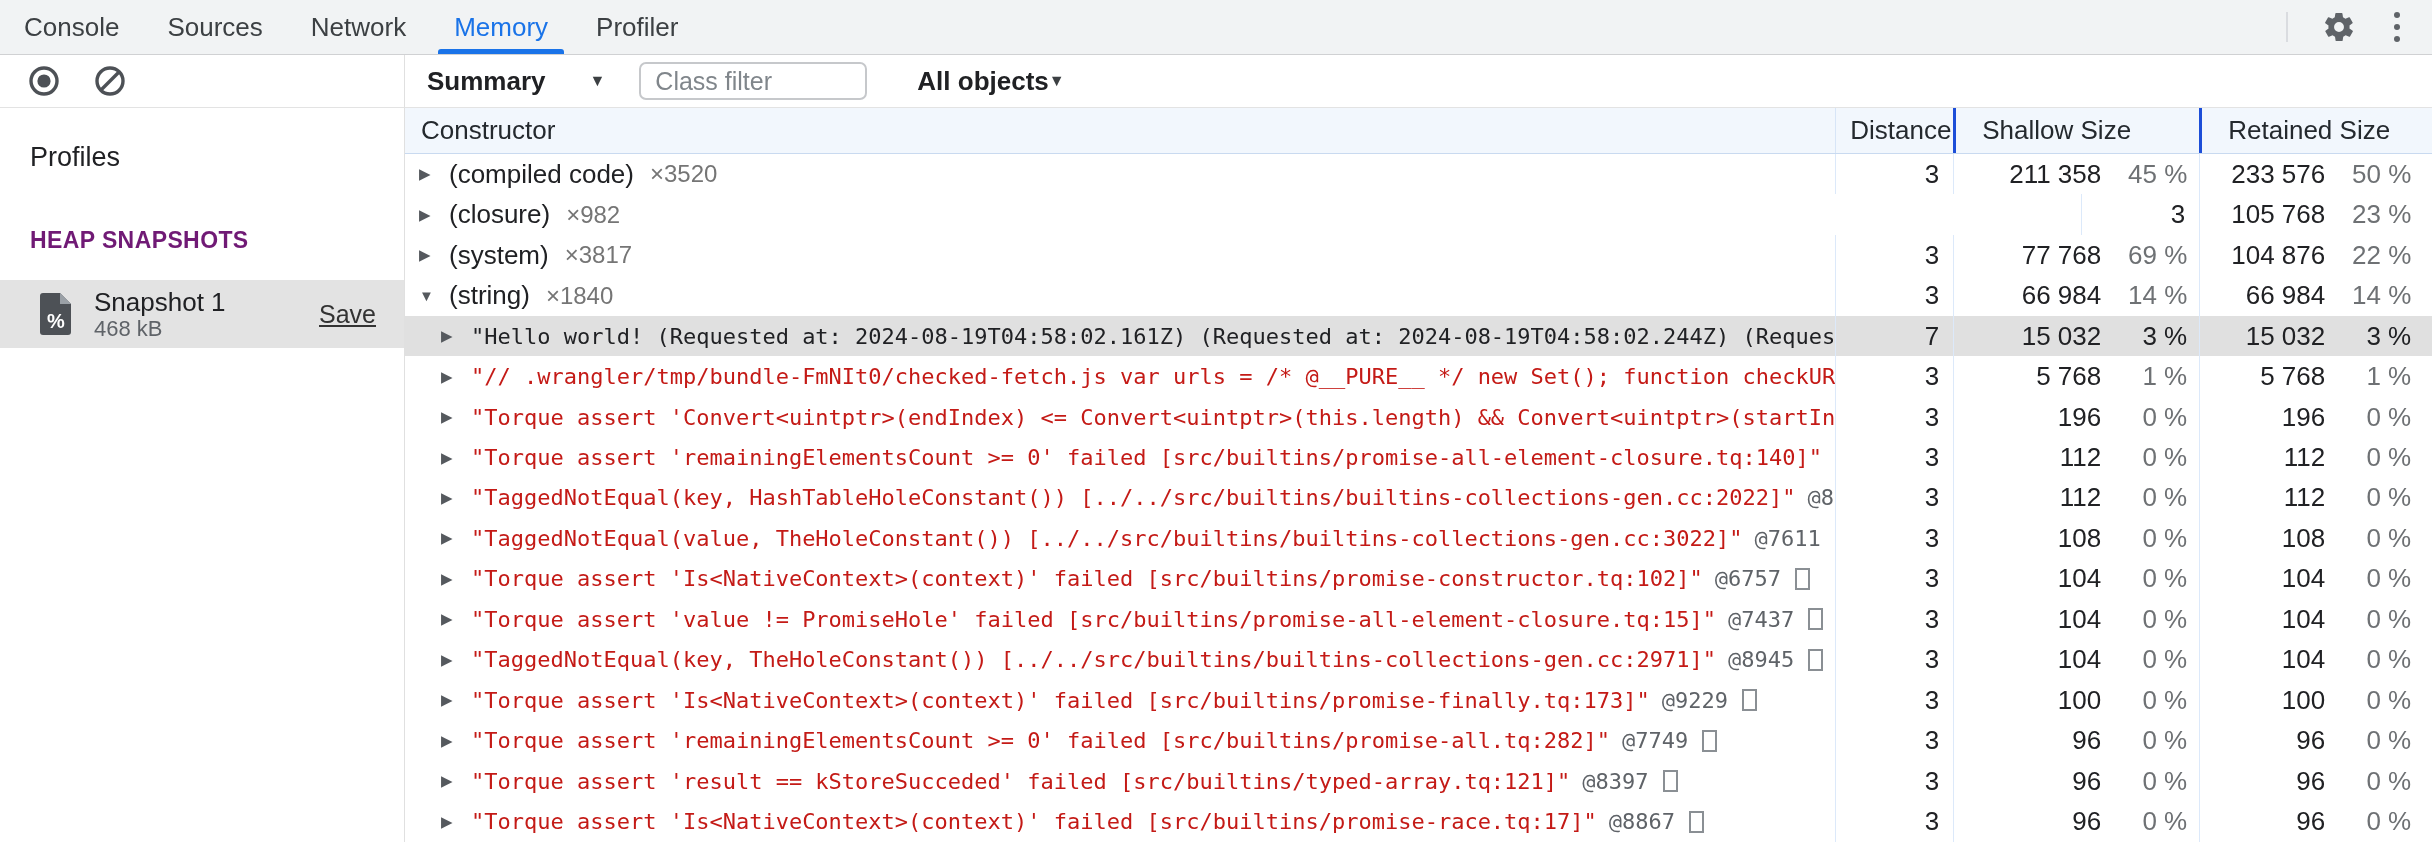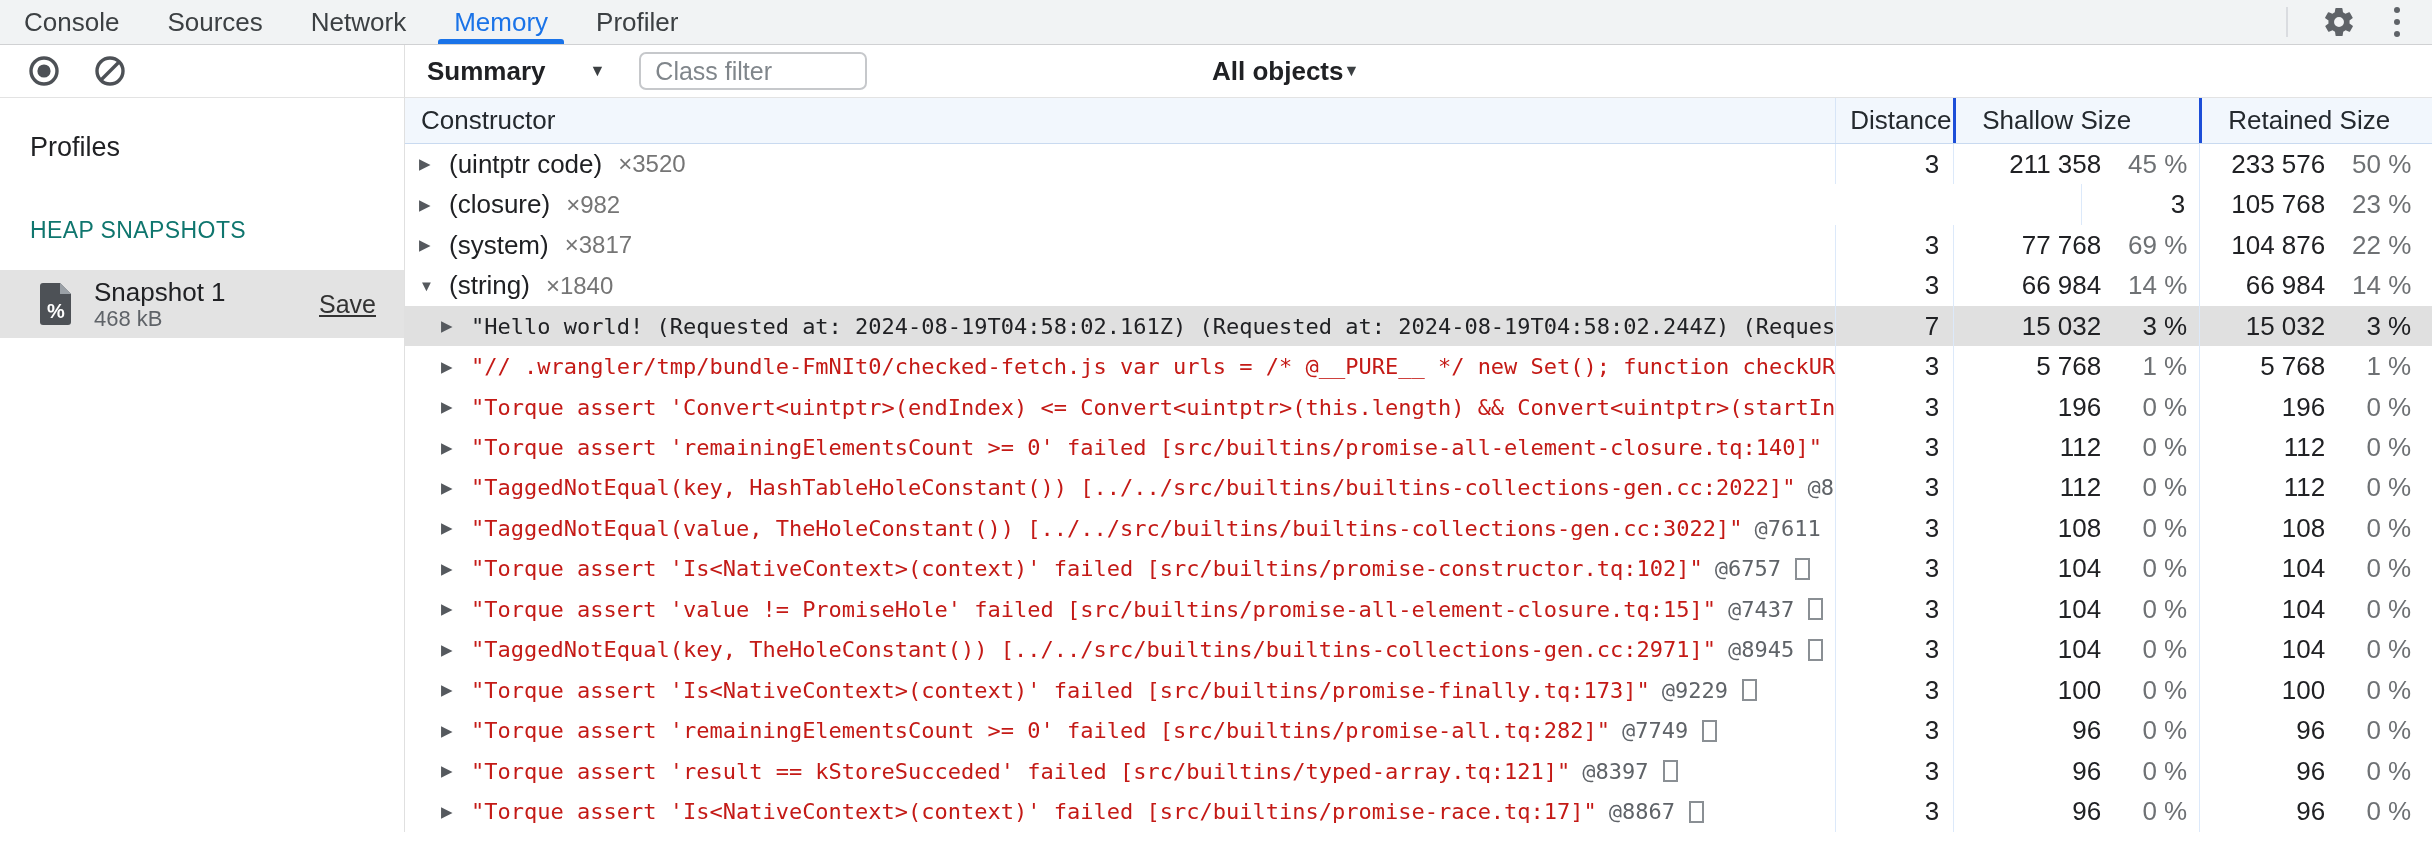--- a/index.html
+++ b/index.html
@@ -4,21 +4,21 @@
 <style>
   * { margin:0; padding:0; box-sizing:border-box; }
   html,body { background:#fff; }
   #app {
     width:2432px; height:842px; position:relative; overflow:hidden;
     font-family:"Liberation Sans", sans-serif; color:#202124; background:#fff;
   }
 
   
   .tabbar {
-    height:45px; background:#f1f3f4; border-bottom:1px solid #d0d1d3;
+    height:55px; background:#f1f3f4; border-bottom:1px solid #d0d1d3;
     display:flex; align-items:stretch;
   }
   .tab {
     padding:0 24px; display:flex; align-items:center;
     font-size:26px; color:#3c4043; position:relative; cursor:default;
   }
   .tab.active { color:#1a73e8; }
   .tab.active::after {
     content:""; position:absolute; left:8px; right:8px; bottom:0; height:5px;
     background:#1a73e8; border-radius:3px 3px 0 0;
@@ -40,28 +40,28 @@
   }
   .dd-label { font-size:26px; color:#202124;font-weight:bold; }
   .dd-arrow { font-size:16px; color:#3c4043; }
   .summary-select { display:flex; align-items:center; gap:44px; cursor:default; }
   .class-filter {
     margin-left:34px; width:228px; height:38px; border:2px solid #c6c8cb; border-radius:7px;
     font-family:"Liberation Sans",sans-serif; font-size:25px; padding:0 14px; color:#202124; outline:none;
   }
   .class-filter::placeholder { color:#80868b; }
   .objects-select {
-    margin-left:32px; width:460px; display:flex; align-items:center; justify-content:flex-end; cursor:default;
+    margin-left:50px; width:460px; display:flex; align-items:center; justify-content:flex-start; cursor:default;
   }
 
   
   .content { display:flex; height:734px; }
   .sidebar { width:405px; flex:none; border-right:1px solid #e0e0e0; background:#fff; }
   .profiles-title { margin:34px 0 0 30px; font-size:27px; color:#202124; }
-  .section-title { margin:54px 0 0 30px; font-size:23px; color:#0f766e; letter-spacing:.4px; }
+  .section-title { margin:54px 0 0 30px; font-size:23px; color:#701a75; letter-spacing:.4px;font-weight:bold; }
   .snapshot-item {
     margin-top:26px; height:68px; background:#e3e3e3;
     display:flex; align-items:center; padding:0 28px 0 36px;
   }
   .snap-text { margin-left:18px; display:flex; flex-direction:column; justify-content:center; }
   .snap-name { font-size:26px; color:#202124; line-height:30px; }
   .snap-size { font-size:22px; color:#5f6368; line-height:24px; }
   .save-link { margin-left:auto; font-size:25px; color:#333; text-decoration:underline; cursor:pointer; }
 
   
@@ -183,21 +183,21 @@
       <div class="grid-header">
         <div class="h-cons">Constructor</div>
         <div class="h-num">Distance</div>
         <div class="h-size">Shallow Size</div>
         <div class="h-size">Retained Size</div>
       </div>
       <div class="grid-body">
           <div class="row">
             <div class="cell-cons">
               <span class="arrow">▶</span>
-              <span class="cname">(uintptr code)</span>
+              <span class="cname">(compiled code)</span>
               <span class="ccount">×3520</span>
             </div>
             <div class="cell-num">3</div>
             <div class="cell-size">
               <span>211 358</span>
               <span class="pct">45 %</span>
             </div>
             <div class="cell-size retained">
               <span>233 576</span>
               <span class="pct">50 %</span>

